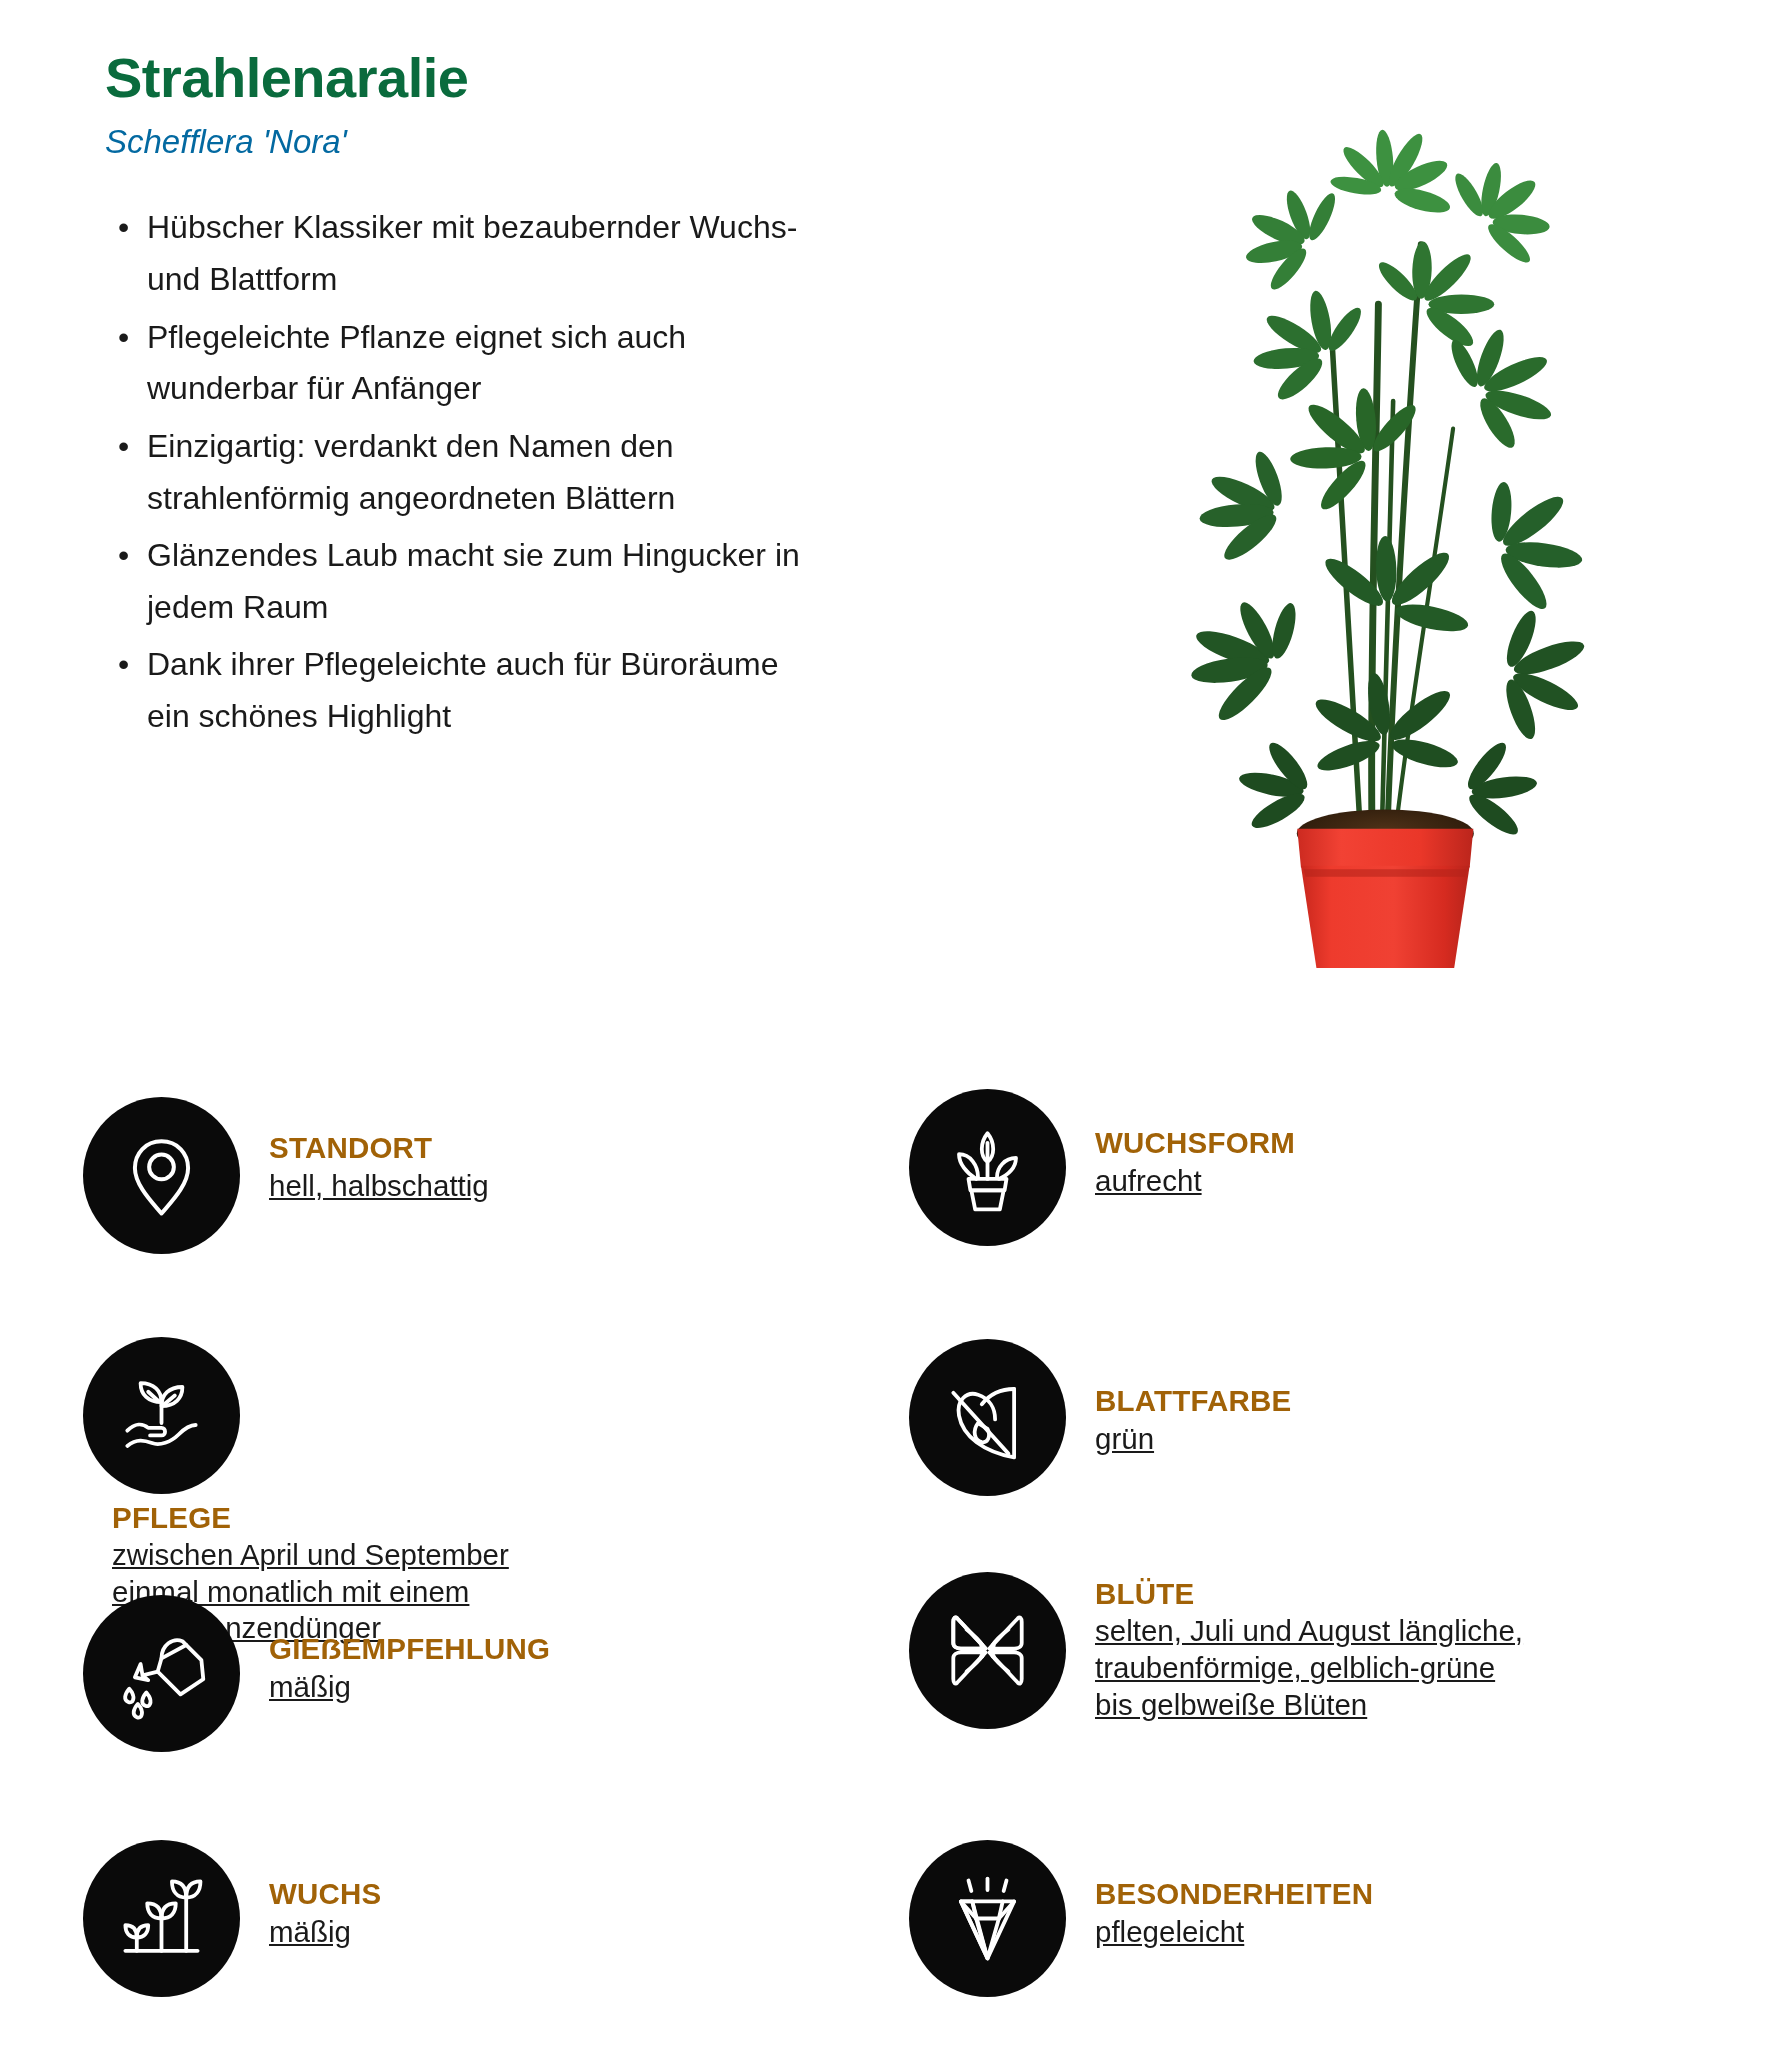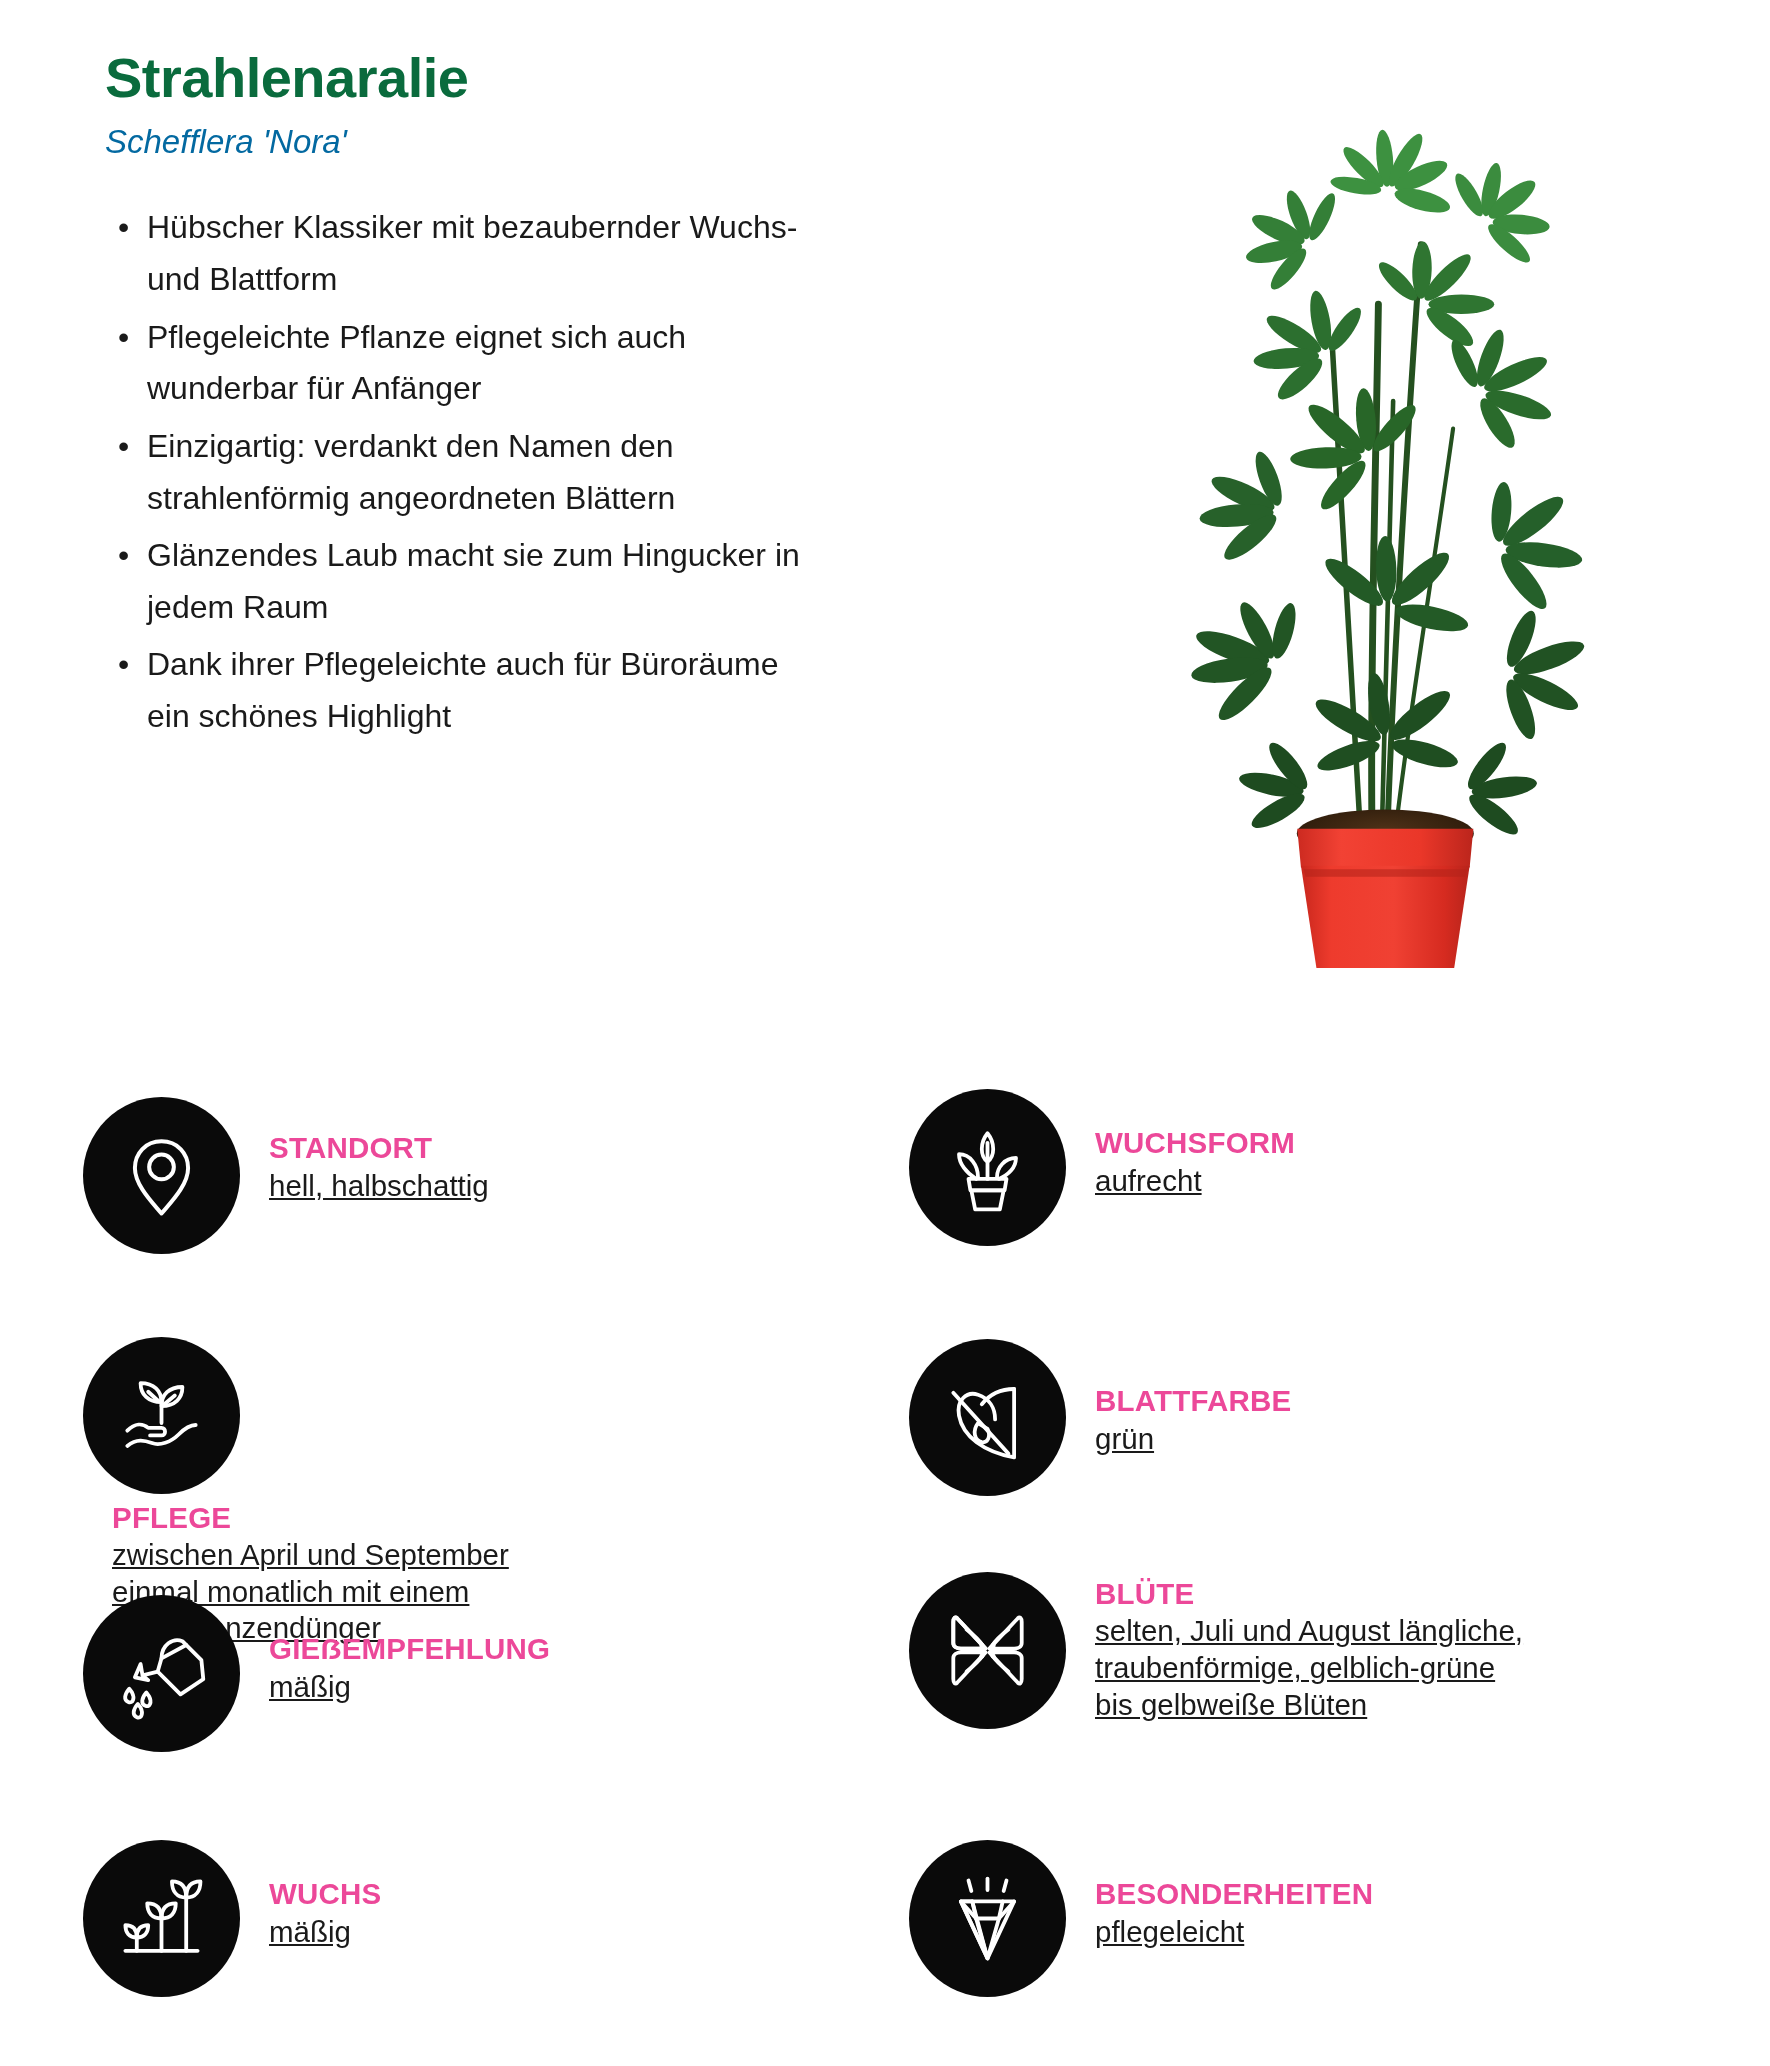--- a/index.html
+++ b/index.html
@@ -117,21 +117,21 @@
     height: 95px;
     display: block;
   }
   .icon-text {
     padding-left: 29px;
     padding-top: 8.3px;
   }
   .icon-label {
     font-size: 29.5px;
     font-weight: bold;
-    color: #ec4899;
+    color: #a16207;
     line-height: 1.22;
     letter-spacing: 0.2px;
     white-space: nowrap;
   }
   .icon-value {
     font-size: 29.5px;
     color: #1a1a1a;
     line-height: 1.24;
     margin-top: 1.8px;
     white-space: pre-line;

